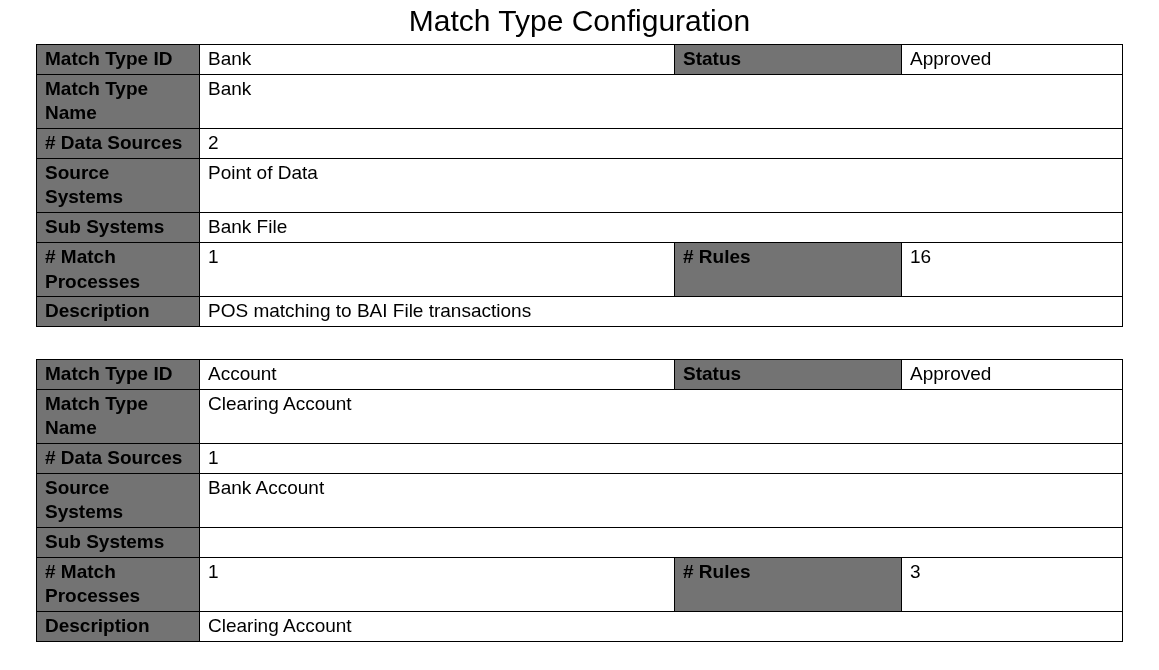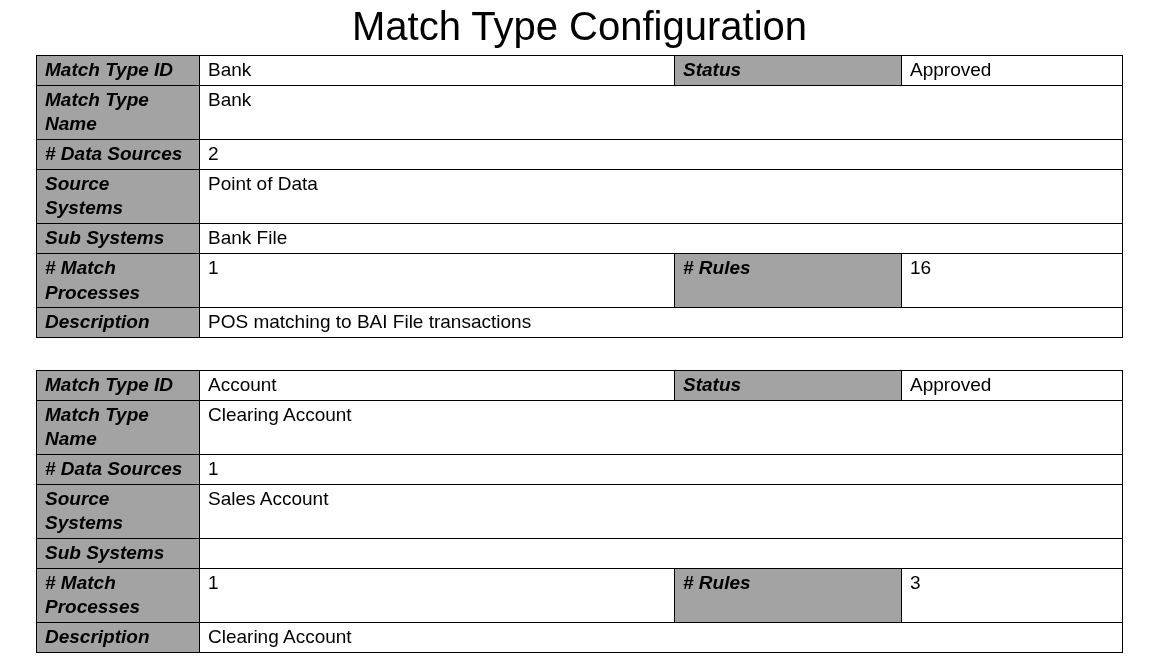--- a/index.html
+++ b/index.html
@@ -8,21 +8,21 @@
     background: #fff;
     font-family: Arial, Helvetica, sans-serif;
     width: 1159px;
     height: 670px;
     overflow: hidden;
   }
   .page {
     padding: 0 36px;
   }
   h1 {
-    font-size: 40px;
+    font-size: 30px;
     font-weight: 400;
     text-align: center;
     margin: 4px 0 6px 0;
   }
   table.mt {
     width: 100%;
     border-collapse: collapse;
     table-layout: fixed;
     margin-bottom: 32px;
   }
@@ -31,23 +31,22 @@
     padding: 2px 8px;
     font-size: 19px;
     vertical-align: top;
     line-height: 1.3;
   }
   table.mt col.c1 { width: 163px; }
   table.mt col.c2 { width: 475px; }
   table.mt col.c3 { width: 227px; }
   table.mt col.c4 { width: auto; }
   td.lbl {
-    background: #a3a3a3;
+    background: #737373;
     font-weight: bold;
-    font-style: italic;
   }
 </style>
 </head>
 <body>
 
 <div class="page">
   <h1>Match Type Configuration</h1>
 
   <table class="mt">
     <colgroup>
@@ -109,21 +108,21 @@
     <tr>
       <td class="lbl">Match Type Name</td>
       <td colspan="3">Clearing Account</td>
     </tr>
     <tr>
       <td class="lbl"># Data Sources</td>
       <td colspan="3">1</td>
     </tr>
     <tr>
       <td class="lbl">Source Systems</td>
-      <td colspan="3">Sales Account</td>
+      <td colspan="3">Bank Account</td>
     </tr>
     <tr>
       <td class="lbl">Sub Systems</td>
       <td colspan="3"></td>
     </tr>
     <tr>
       <td class="lbl"># Match Processes</td>
       <td>1</td>
       <td class="lbl"># Rules</td>
       <td>3</td>

